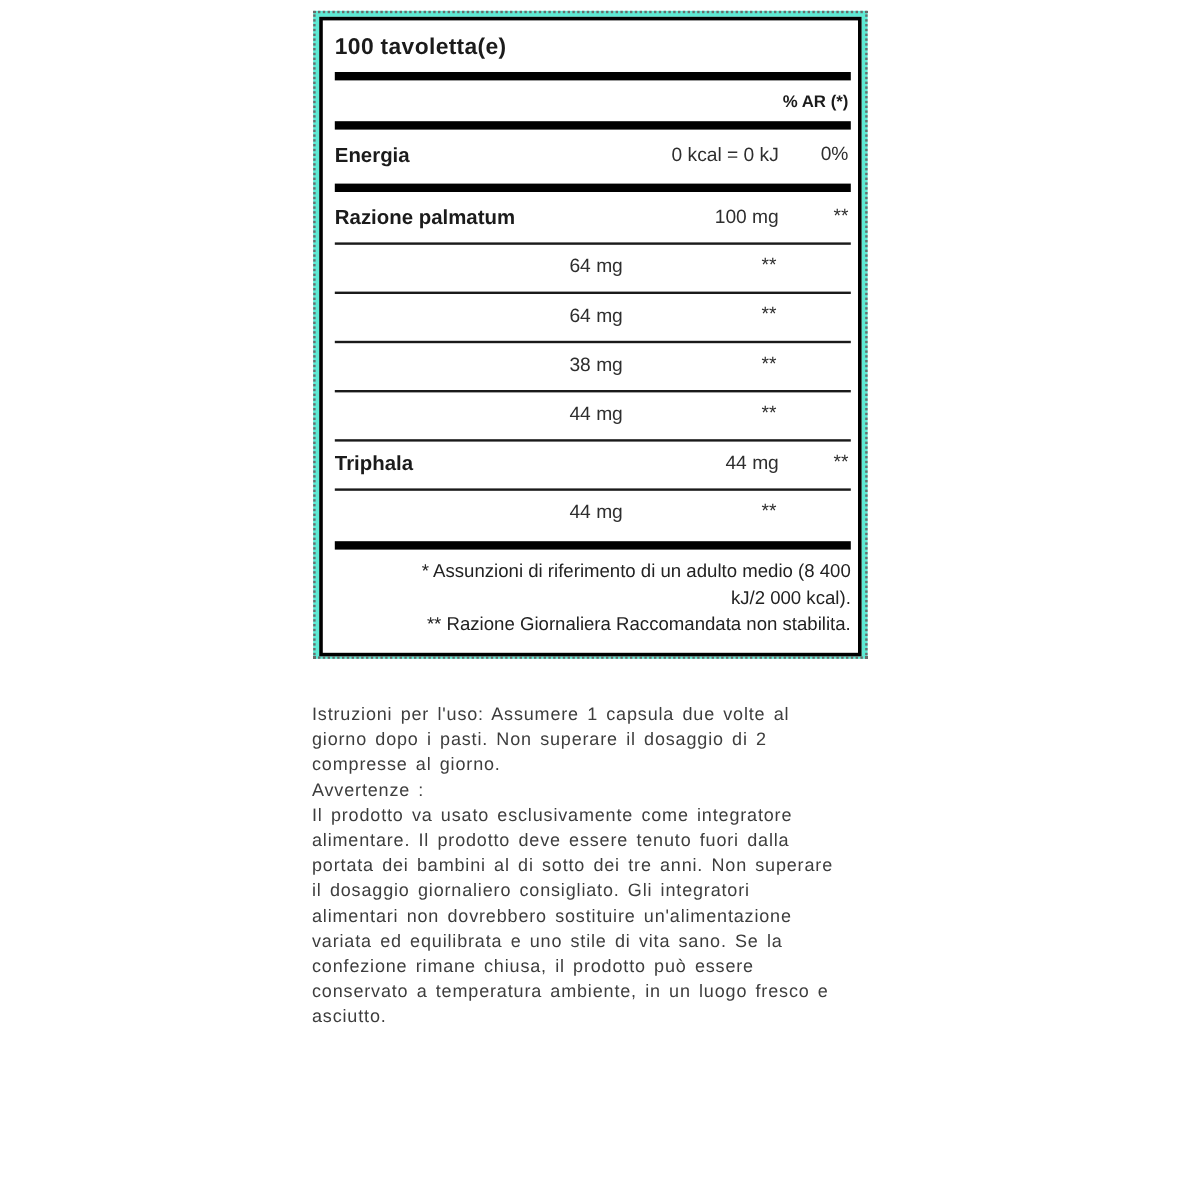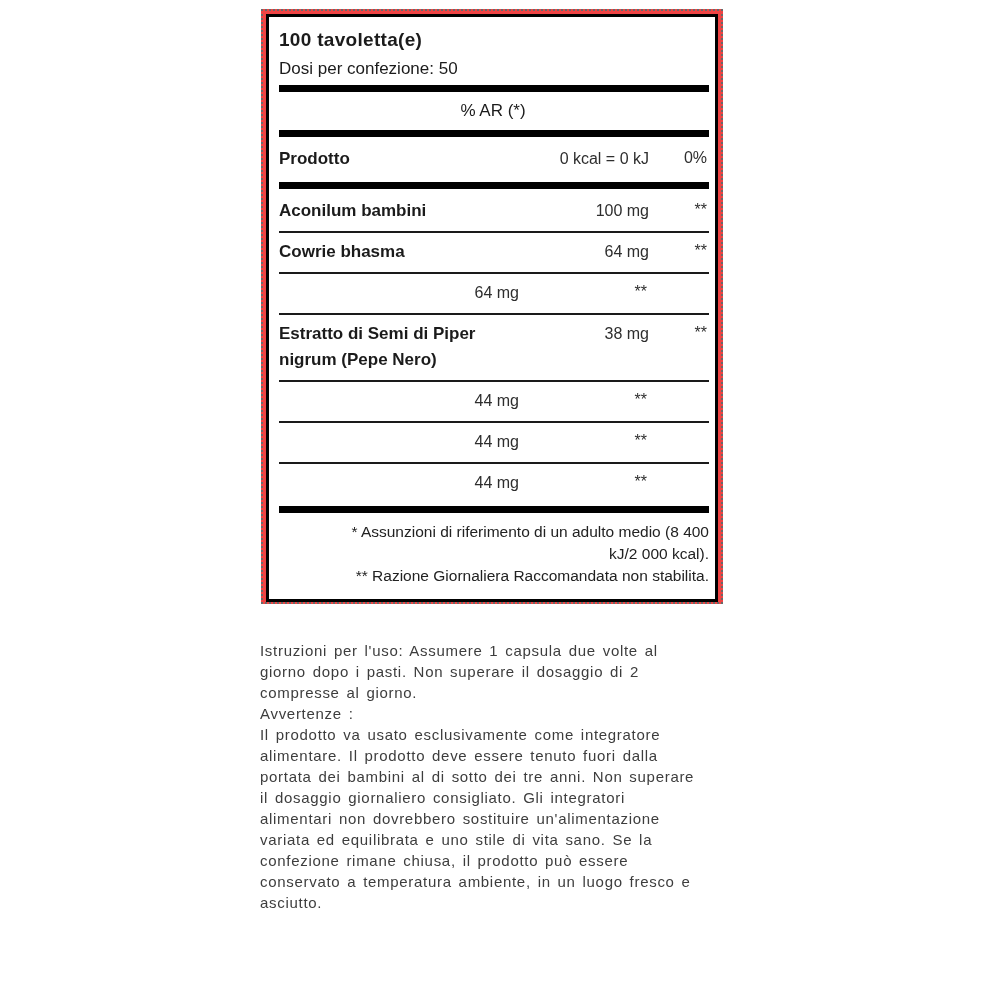--- a/index.html
+++ b/index.html
@@ -23,21 +23,21 @@
     top: 9px;
     width: 482px;
   }
   
   .outer-box {
     margin-left: 3px;
     width: 462px;
     box-sizing: border-box;
     border: 2px dotted #6a6a6a;
     padding: 3px 3px 0 3px;
-    background: #ef4444;
+    background: #5eead4;
   }
   
   .inner-box {
     box-sizing: border-box;
     border: 3px solid #000000;
     padding: 8px 6px 8px 10px;
     background: #ffffff;
   }
   .lbl-title {
     font-size: 19px;
@@ -48,23 +48,23 @@
   .lbl-line {
     font-size: 17px;
     padding: 2px 0 3px 0;
   }
   .thick-bar {
     height: 7px;
     background: #000000;
     margin: 3px 0;
   }
   .ar-header {
-    font-size: 17px;
-    font-weight: normal;
-    text-align: center;
+    font-size: 14px;
+    font-weight: bold;
+    text-align: right;
     padding: 6px 2px 6px 0;
   }
   .facts-row {
     display: grid;
     grid-template-columns: 1fr 130px 60px;
     align-items: start;
     padding: 6px 0 7px 0;
   }
   .facts-row .r-name {
     font-size: 17px;
@@ -123,68 +123,66 @@
 </head>
 <body>
 
 <div class="page">
   <div class="wrapper">
 
     <div class="outer-box">
       <div class="inner-box">
 
         <div class="lbl-title">100 tavoletta(e)</div>
-        <div class="lbl-line">Dosi per confezione: 50</div>
 
         <div class="thick-bar"></div>
         <div class="ar-header">% AR (*)</div>
         <div class="thick-bar"></div>
 
         <div class="facts-row">
-          <div class="r-name">Prodotto</div>
+          <div class="r-name">Energia</div>
           <div class="r-amount">0 kcal = 0 kJ</div>
           <div class="r-ar">0%</div>
         </div>
 
         <div class="thick-bar"></div>
 
         <div class="facts-row">
-          <div class="r-name">Aconilum bambini</div>
+          <div class="r-name">Razione palmatum</div>
           <div class="r-amount">100 mg</div>
           <div class="r-ar">**</div>
         </div>
         <div class="sep"></div>
 
         <div class="facts-row">
-          <div class="r-name">Cowrie bhasma</div>
           <div class="r-amount">64 mg</div>
           <div class="r-ar">**</div>
         </div>
         <div class="sep"></div>
 
         <div class="facts-row">
           <div class="r-amount">64 mg</div>
           <div class="r-ar">**</div>
         </div>
         <div class="sep"></div>
 
         <div class="facts-row">
-          <div class="r-name">Estratto di Semi di Piper nigrum (Pepe Nero)</div>
           <div class="r-amount">38 mg</div>
           <div class="r-ar">**</div>
         </div>
         <div class="sep"></div>
 
         <div class="facts-row">
           <div class="r-amount">44 mg</div>
           <div class="r-ar">**</div>
         </div>
         <div class="sep"></div>
 
         <div class="facts-row">
+          <div class="r-name">Triphala</div>
           <div class="r-amount">44 mg</div>
           <div class="r-ar">**</div>
         </div>
         <div class="sep"></div>
 
         <div class="facts-row">
           <div class="r-amount">44 mg</div>
           <div class="r-ar">**</div>
         </div>
 

